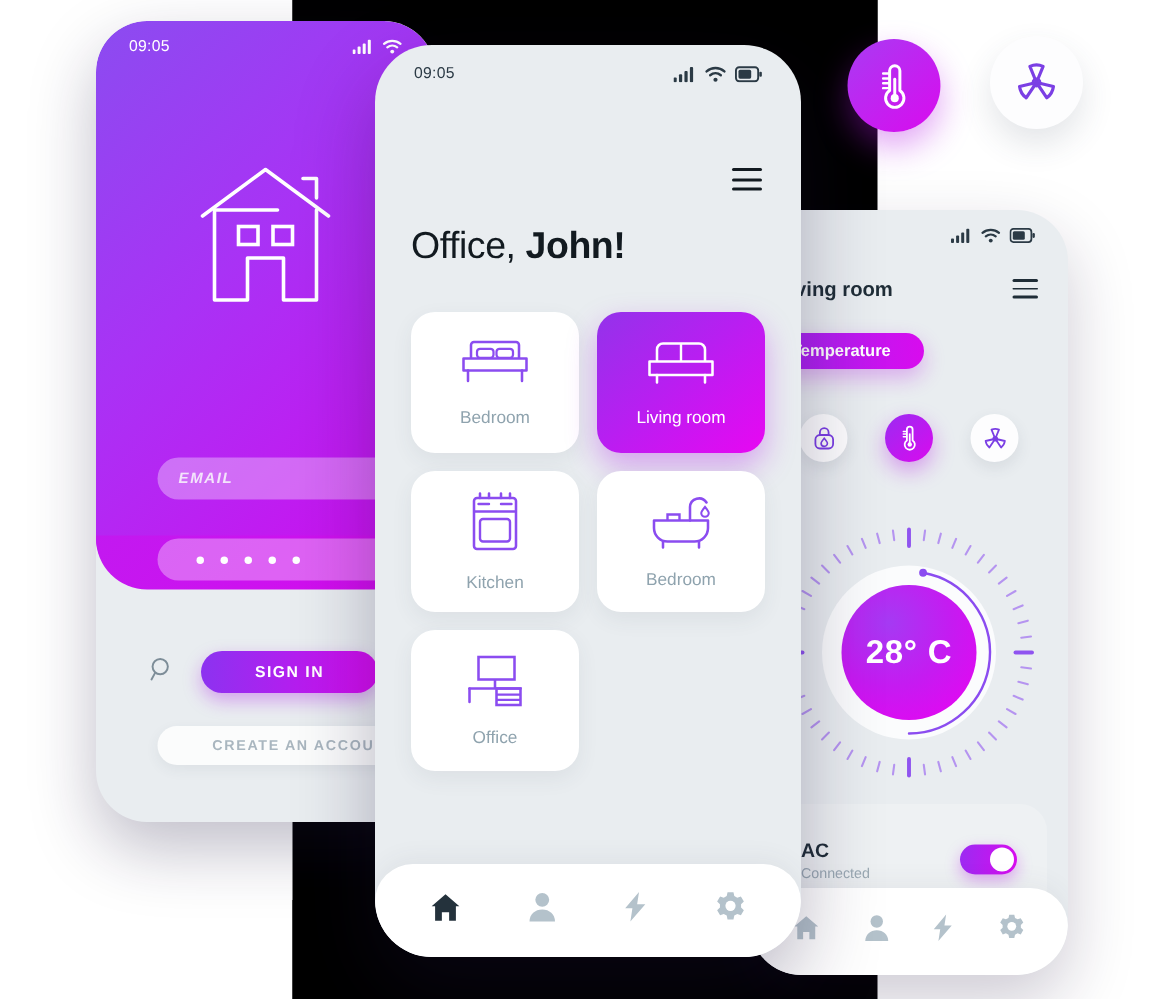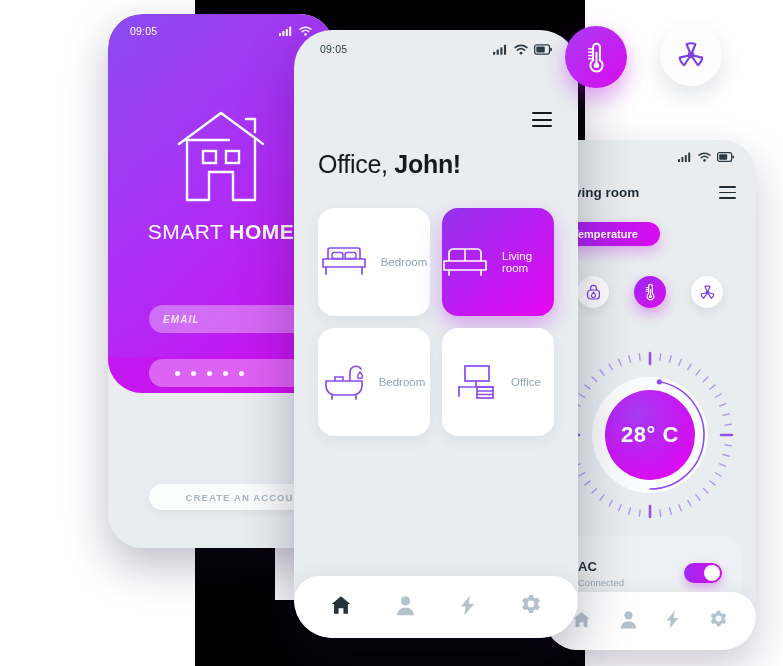--- a/index.html
+++ b/index.html
@@ -25,21 +25,20 @@
   #backdrop-bot   { left: 195px; top: 600px; width: 390px; height: 66px; }
   #backdrop-right { left: 500px; top: 0;    width: 85px;  height: 180px; }
   #backdrop-r2    { left: 520px; top: 520px; width: 180px; height: 120px; }
 
   
   .phone {
     position: absolute;
     background: #e9edf0;
     border-radius: 34px;
     overflow: hidden;
-    margin-left: 44px;
   }
 
   
   #phone-login {
     left: 64px; top: 14px;
     width: 226px; height: 534px;
     box-shadow: 0 18px 44px rgba(30,20,60,.28);
     z-index: 3;
   }
   .login-grad {
@@ -227,23 +226,23 @@
   #rooms-hamburger { right: 26px; top: 82px; width: 20px; height: 15px; }
   #rooms-hamburger i { height: 2px; background: #121a20; }
 
   .room-grid {
     position: absolute; left: 24px; top: 178px;
     width: 236px;
     display: grid; grid-template-columns: 112px 112px;
     gap: 12px;
   }
   .room-card {
-    height: 108px; border-radius: 16px;
+    height: 94px; border-radius: 16px;
     background: #ffffff;
-    display: flex; flex-direction: row; align-items: center;
+    display: flex; flex-direction: column; align-items: center;
     justify-content: center; gap: 14px;
     box-shadow: 0 5px 14px rgba(60,70,90,.07);
     cursor: pointer;
   }
   .room-card .ico { color: #8B4CF0; display: flex; }
   .room-card .lbl { font-size: 11.5px; color: #8fa3ae; }
   .room-card.active {
     background: linear-gradient(138deg, #9333EA 0%, #B71FF1 45%, #E807F2 100%);
     box-shadow: 0 9px 20px rgba(175,25,235,.35);
   }
@@ -450,23 +449,20 @@
 
     <div class="logo-wrap">
       <svg width="92" height="96" viewBox="0 0 92 96">
         <path d="M4 34 46 3l42 31" stroke="#ffffff" stroke-width="2.4" fill="none" stroke-linejoin="round" stroke-linecap="round"></path>
         <path d="M12 30v60h22V62h24v28h22V30" stroke="#ffffff" stroke-width="2.4" fill="none" stroke-linejoin="round" stroke-linecap="round"></path>
         <path d="M71 9h9v13" stroke="#ffffff" stroke-width="2.4" fill="none" stroke-linejoin="round" stroke-linecap="round"></path>
         <path d="M12 30h42" stroke="#ffffff" stroke-width="2.4" fill="none" stroke-linecap="round"></path>
         <rect x="28" y="41" width="13" height="12" stroke="#ffffff" stroke-width="2.4" fill="none"></rect>
         <rect x="51" y="41" width="13" height="12" stroke="#ffffff" stroke-width="2.4" fill="none"></rect>
       </svg>
-      <div class="brand">
-        <span>SMART </span><b>HOME</b>
-      </div>
     </div>
 
     <div class="field" id="field-email">
       <span class="field-label">EMAIL</span>
       <span class="field-ico">
         <svg width="11" height="12" viewBox="0 0 12 13">
           <circle cx="6" cy="3.6" r="2.9" fill="#B566E8"></circle>
           <path d="M.7 12.6c0-2.9 2.4-4.9 5.3-4.9s5.3 2 5.3 4.9Z" fill="#B566E8"></path>
         </svg>
       </span>
@@ -475,20 +471,29 @@
     <div class="field" id="field-pass">
       <span class="field-dots">
         <i></i>
           <i></i>
           <i></i>
           <i></i>
           <i></i>
       </span>
     </div>
 
+    <div class="signin-row">
+      <span class="search-ico">
+        <svg width="16" height="16" viewBox="0 0 16 16">
+          <circle cx="6.8" cy="6.4" r="5.1" stroke="currentColor" stroke-width="1.3" fill="none"></circle>
+          <path d="M3.4 10.6 1 15" stroke="currentColor" stroke-width="1.3" stroke-linecap="round"></path>
+        </svg>
+      </span>
+      <button class="btn-signin">SIGN IN</button>
+    </div>
 
     <button class="btn-create">CREATE AN ACCOUNT</button>
   </div>
 
   <div class="phone" id="phone-rooms">
 
     <div class="statusbar dark" style="padding:0 26px;height:38px;">
       <span>09:05</span>
       <span class="sb-icons">
         <svg width="15" height="11" viewBox="0 0 14 10">
@@ -536,20 +541,32 @@
         <div class="room-card active">
           <span class="ico">
             <svg width="46" height="34" viewBox="0 0 46 34">
               <path d="M7 16V8a4 4 0 0 1 4-4h24a4 4 0 0 1 4 4v8" stroke="currentColor" stroke-width="1.7" fill="none" stroke-linejoin="round"></path>
               <path d="M23 4v12" stroke="currentColor" stroke-width="1.6"></path>
               <path d="M2 16h42v9H2Z" stroke="currentColor" stroke-width="1.7" fill="none" stroke-linejoin="round"></path>
               <path d="M7 25v5M39 25v5" stroke="currentColor" stroke-width="1.7" stroke-linecap="round"></path>
             </svg>
           </span>
           <span class="lbl">Living room</span>
+        </div>
+        <div class="room-card">
+          <span class="ico">
+            <svg width="34" height="42" viewBox="0 0 34 42">
+              <rect x="3" y="5" width="28" height="34" rx="2" stroke="currentColor" stroke-width="1.7" fill="none"></rect>
+              <path d="M3 14h28" stroke="currentColor" stroke-width="1.7"></path>
+              <path d="M7 2v3M13 2v3M21 2v3M27 2v3" stroke="currentColor" stroke-width="1.7" stroke-linecap="round"></path>
+              <path d="M6 9h7M21 9h7" stroke="currentColor" stroke-width="1.6" stroke-linecap="round"></path>
+              <rect x="7" y="19" width="20" height="15" rx="2" stroke="currentColor" stroke-width="1.6" fill="none"></rect>
+            </svg>
+          </span>
+          <span class="lbl">Kitchen</span>
         </div>
         <div class="room-card">
           <span class="ico">
             <svg width="42" height="38" viewBox="0 0 42 38">
               <path d="M3 18h36v5a9 9 0 0 1-9 9H12a9 9 0 0 1-9-9Z" stroke="currentColor" stroke-width="1.7" fill="none" stroke-linejoin="round"></path>
               <path d="M9 32v4M33 32v4" stroke="currentColor" stroke-width="1.7" stroke-linecap="round"></path>
               <path d="M12 18v-4h8v4" stroke="currentColor" stroke-width="1.6" fill="none"></path>
               <path d="M27 18V9a6 6 0 0 1 11-3" stroke="currentColor" stroke-width="1.7" fill="none" stroke-linecap="round"></path>
               <path d="M37 9c1.6 1.9 2.5 3 2.5 4a2.5 2.5 0 1 1-5 0c0-1 .9-2.1 2.5-4Z" stroke="currentColor" stroke-width="1.4" fill="none"></path>
             </svg>

